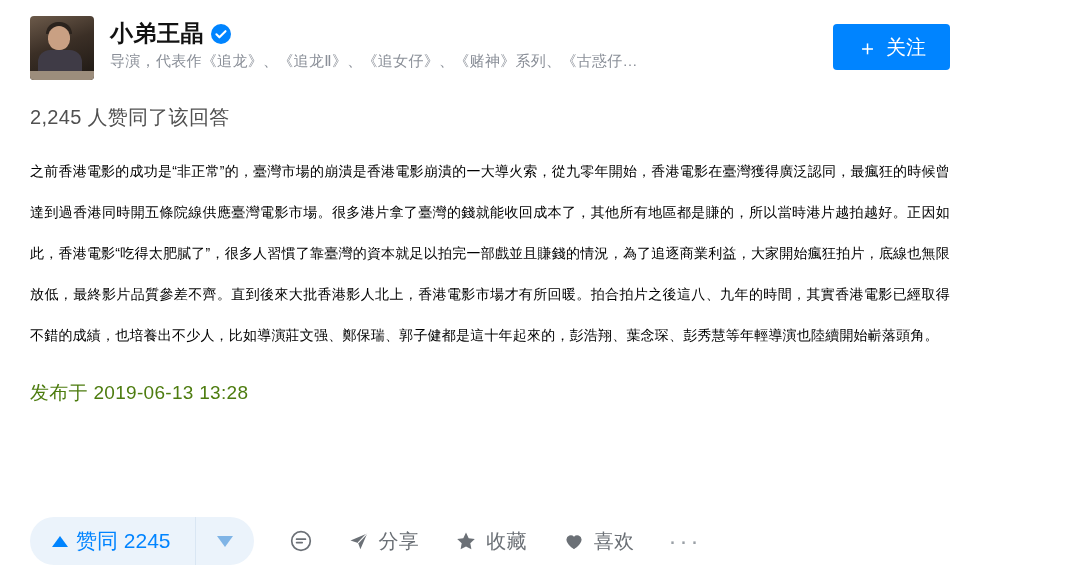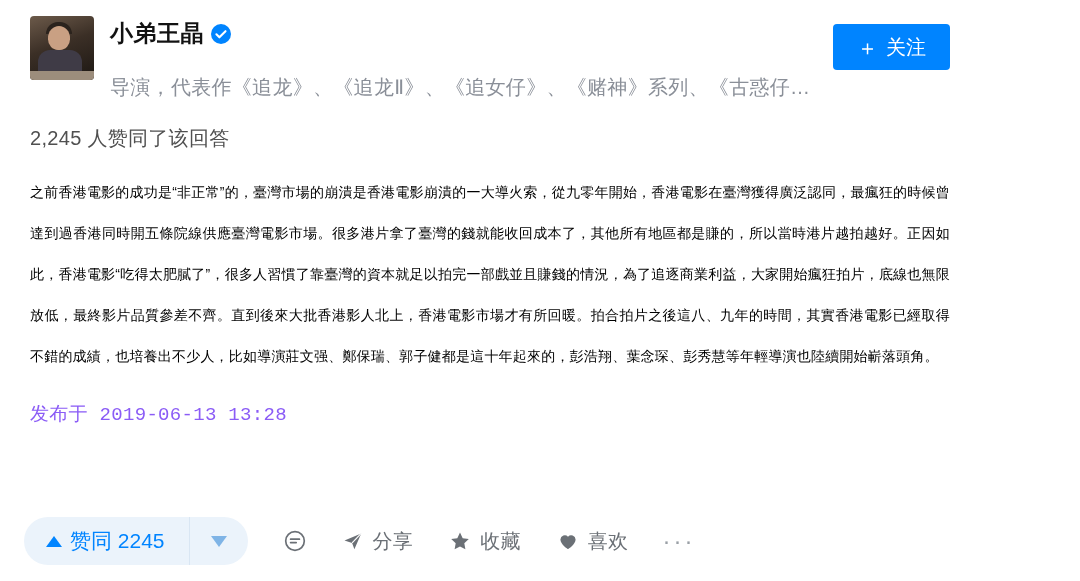--- a/index.html
+++ b/index.html
@@ -89,22 +89,22 @@
     font-weight: bold;
     color: #121212;
     letter-spacing: 0.5px;
   }
   .verified {
     width: 20px;
     height: 20px;
     display: inline-block;
   }
   .bio {
-    margin-top: 25px;
-    font-size: 20px;
+    margin-top: 3px;
+    font-size: 15px;
     color: #8a8f98;
     white-space: nowrap;
     overflow: hidden;
     text-overflow: clip;
     letter-spacing: 0.3px;
   }
   .follow-btn {
     flex: 0 0 auto;
     margin-left: 18px;
     margin-top: 8px;
@@ -142,29 +142,28 @@
     line-height: 41px;
     color: #000000;
     text-align: justify;
     letter-spacing: 0.2px;
   }
 
   
   .publish {
     margin: 24px 30px 0 30px;
     font-size: 19px;
-    color: #8b5cf6;
+    color: #4d7c0f;
     letter-spacing: 0.3px;
-    font-family: Liberation Mono, monospace;
   }
 
   
   .actions {
     position: absolute;
-    left: 24px;
+    left: 30px;
     right: 30px;
     bottom: 16px;
     display: flex;
     align-items: center;
   }
   .vote-group {
     display: flex;
     align-items: stretch;
     height: 48px;
   }

